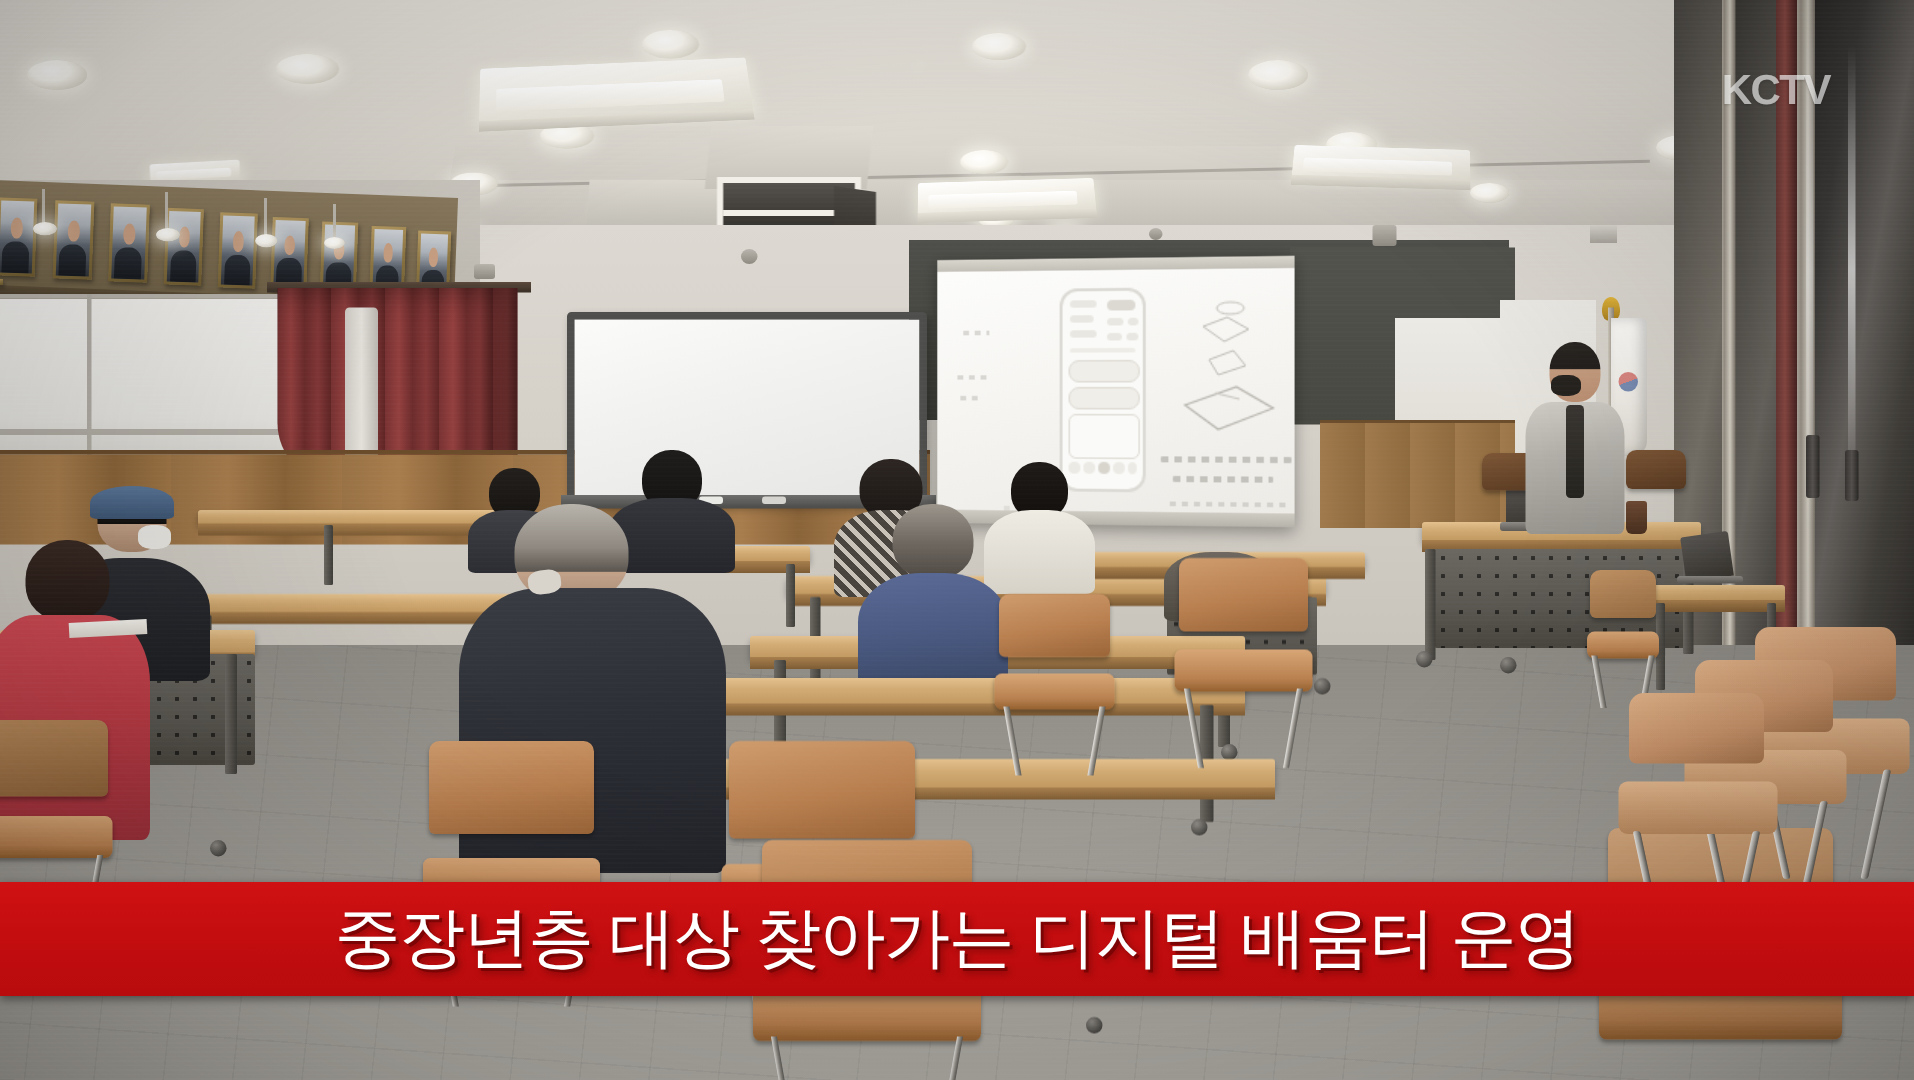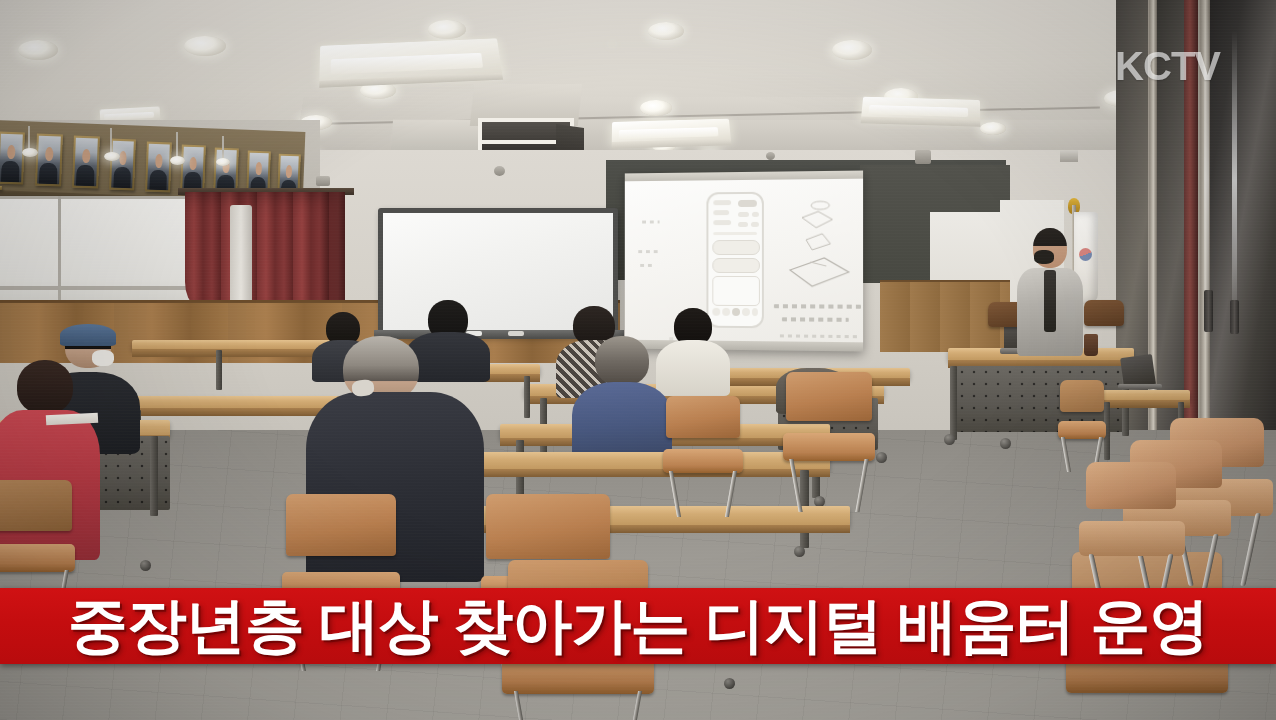--- a/index.html
+++ b/index.html
@@ -522,41 +522,41 @@
       repeating-linear-gradient(0deg, rgba(255,255,255,0.012) 0 1px, transparent 1px 3px);
     pointer-events:none;
   }
 
   
   .watermark {
     position:absolute;
     right: 56px; top: 44px;
     font-family: "Liberation Sans", sans-serif;
     font-weight: 700;
-    font-size: 40px;
+    font-size: 28px;
     letter-spacing: -1px;
     color: rgba(255,255,255,0.62);
     text-shadow: 0 1px 2px rgba(0,0,0,0.18);
     user-select:none;
   }
 
   .lower-third {
     position:absolute;
     left:0; top:588px;
     width:1276px; height:76px;
     background: linear-gradient(180deg, #d01113 0%, #c40d0f 45%, #b80b0d 100%);
     box-shadow: 0 2px 6px rgba(0,0,0,0.45);
     display:flex;
     align-items:center;
     justify-content:center;
   }
   .lower-third .headline {
     font-family: "Liberation Sans", sans-serif;
-    font-weight: 700;
-    font-size: 60px;
+    font-weight: 400;
+    font-size: 44px;
     line-height: 1;
     color: #ffffff;
     letter-spacing: -1px;
     white-space: nowrap;
     text-shadow:
        2px 2px 0 rgba(90,0,0,0.55),
        3px 3px 5px rgba(60,0,0,0.45);
   }
 </style>
 </head>

